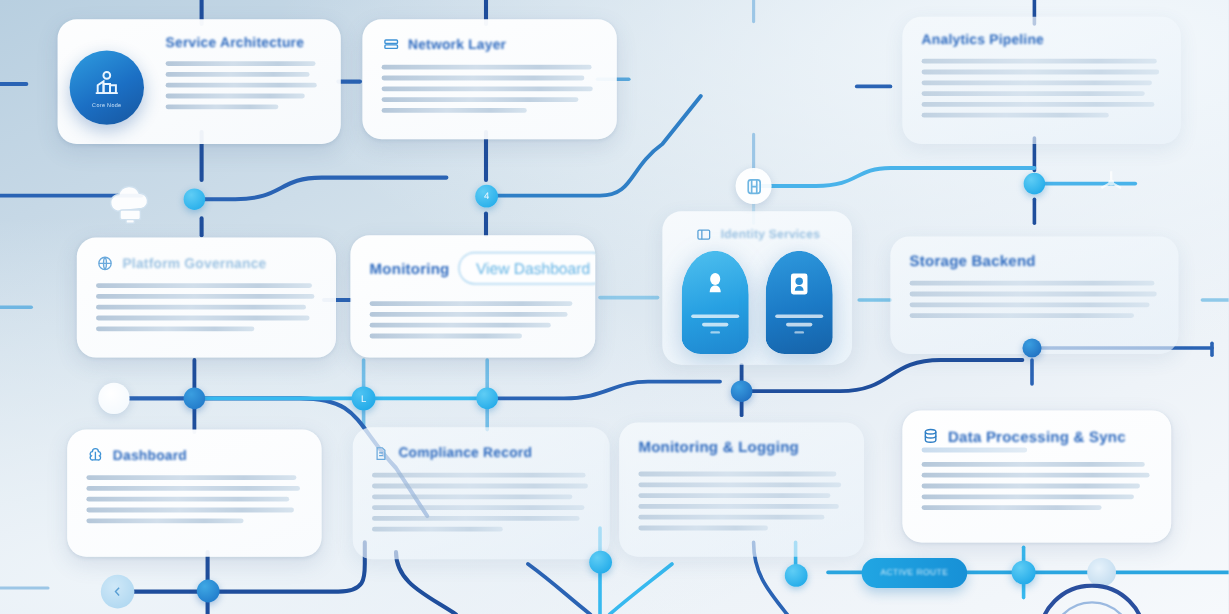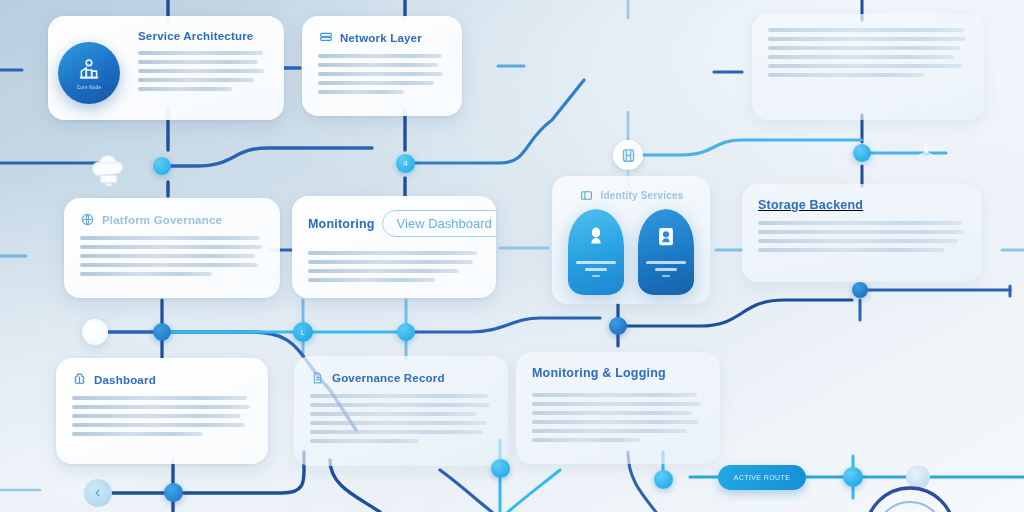--- a/index.html
+++ b/index.html
@@ -219,21 +219,21 @@
     <svg width="26" height="26" viewBox="0 0 24 24" fill="none" stroke="#eaf5ff" stroke-width="1.5">
       <circle cx="12" cy="5.4" r="2.6"></circle>
       <path d="M5 19 L5 13 L9.5 10 L9.5 19 Z"></path>
       <path d="M9.5 19 L9.5 12 L14.5 12 L14.5 19 Z"></path>
       <path d="M14.5 19 L14.5 13 L19 13 L19 19 Z"></path>
       <path d="M3.5 19 L20.5 19"></path>
     </svg>
     <span class="cap">Core Node</span>
   </div>
 
-  <div class="card solid" style="left:302px;top:16px;width:160px;height:100px;">
+  <div class="card solid" style="left:302px;top:16px;width:212px;height:100px;">
     <div class="chead">
       <span class="ibadge sm">
         <svg width="14" height="14" viewBox="0 0 24 24" fill="none" stroke="#3f93d6" stroke-width="2">
           <rect x="3" y="4" width="18" height="5" rx="1.4"></rect>
           <rect x="3" y="11" width="18" height="5" rx="1.4"></rect>
           <path d="M6.5 6.5h.01M6.5 13.5h.01"></path>
         </svg>
       </span>
       <div class="ctitle">Network Layer</div>
     </div>
@@ -241,20 +241,23 @@
       <div class="ln" style="width:97%"></div>
         <div class="ln" style="width:94%"></div>
       <div class="ln" style="width:98%"></div>
         <div class="ln" style="width:91%"></div>
       <div class="ln" style="width:67%"></div>
     </div>
   </div>
 
 
   <div class="card ghost" style="left:752px;top:14px;width:232px;height:106px;">
+    <div class="chead">
+      <div class="ctitle">Analytics Pipeline</div>
+    </div>
     <div class="lines">
       <div class="ln" style="width:98%"></div>
         <div class="ln" style="width:99%"></div>
       <div class="ln" style="width:96%"></div>
         <div class="ln" style="width:93%"></div>
       <div class="ln" style="width:97%"></div>
         <div class="ln" style="width:78%"></div>
     </div>
   </div>
 
@@ -326,21 +329,21 @@
         </span>
         <div class="bars">
           <i></i>
             <i class="s"></i>
             <i class="t"></i>
         </div>
       </div>
     </div>
   </div>
 
-  <div class="card ghost" style="left:742px;top:184px;width:240px;height:98px;text-decoration:underline;">
+  <div class="card ghost" style="left:742px;top:197px;width:240px;height:98px;">
     <div class="chead">
       <div class="ctitle lg">Storage Backend</div>
     </div>
     <div class="lines">
       <div class="ln" style="width:98%"></div>
         <div class="ln" style="width:99%"></div>
       <div class="ln" style="width:96%"></div>
         <div class="ln" style="width:90%"></div>
     </div>
   </div>
@@ -365,21 +368,21 @@
   </div>
 
   <div class="card ghost" style="left:294px;top:356px;width:214px;height:110px;">
     <div class="chead">
       <span class="ibadge sm">
         <svg width="13" height="14" viewBox="0 0 24 24" fill="none" stroke="#6aa9dc" stroke-width="1.9">
           <path d="M6 3h8l4 4v14H6z"></path>
             <path d="M9 11h6M9 15h6"></path>
         </svg>
       </span>
-      <div class="ctitle">Governance Record</div>
+      <div class="ctitle">Compliance Record</div>
     </div>
     <div class="lines">
       <div class="ln" style="width:98%"></div>
         <div class="ln" style="width:99%"></div>
       <div class="ln" style="width:92%"></div>
         <div class="ln" style="width:97%"></div>
       <div class="ln" style="width:95%"></div>
         <div class="ln" style="width:60%"></div>
     </div>
   </div>
@@ -391,20 +394,40 @@
     <div class="lines">
       <div class="ln" style="width:96%"></div>
         <div class="ln" style="width:98%"></div>
       <div class="ln" style="width:93%"></div>
         <div class="ln" style="width:97%"></div>
       <div class="ln" style="width:90%"></div>
         <div class="ln" style="width:63%"></div>
     </div>
   </div>
 
+  <div class="card solid" style="left:752px;top:342px;width:224px;height:110px;">
+    <div class="chead" style="margin-bottom:6px;">
+      <span class="ibadge sm">
+        <svg width="15" height="15" viewBox="0 0 24 24" fill="none" stroke="#2f7fc6" stroke-width="1.9">
+          <ellipse cx="12" cy="6" rx="7" ry="3"></ellipse>
+          <path d="M5 6v11c0 1.7 3.1 3 7 3s7-1.3 7-3V6"></path>
+          <path d="M5 11.5c0 1.7 3.1 3 7 3s7-1.3 7-3"></path>
+        </svg>
+      </span>
+      <div class="ctitle lg">Data Processing &amp; Sync</div>
+    </div>
+    <div class="csub"></div>
+    <div class="lines">
+      <div class="ln" style="width:97%"></div>
+        <div class="ln" style="width:99%"></div>
+      <div class="ln" style="width:95%"></div>
+        <div class="ln" style="width:92%"></div>
+      <div class="ln" style="width:78%"></div>
+    </div>
+  </div>
 
   <div class="nodeicon" style="left:86px;top:150px;width:44px;height:40px;">
     <svg width="44" height="40" viewBox="0 0 44 40" fill="rgba(255,255,255,.94)" stroke="#cfe0ee" stroke-width="1.2">
       <path d="M12 26a7 7 0 0 1 1-13.9A9 9 0 0 1 30 11a6.5 6.5 0 0 1 2 12.8z"></path>
       <rect x="14" y="25" width="17" height="8" rx="1.5"></rect>
       <rect x="19" y="33" width="7" height="3" rx="1"></rect>
     </svg>
   </div>
 
   <div class="nodeicon whitebubble" style="left:613px;top:140px;width:30px;height:30px;">

